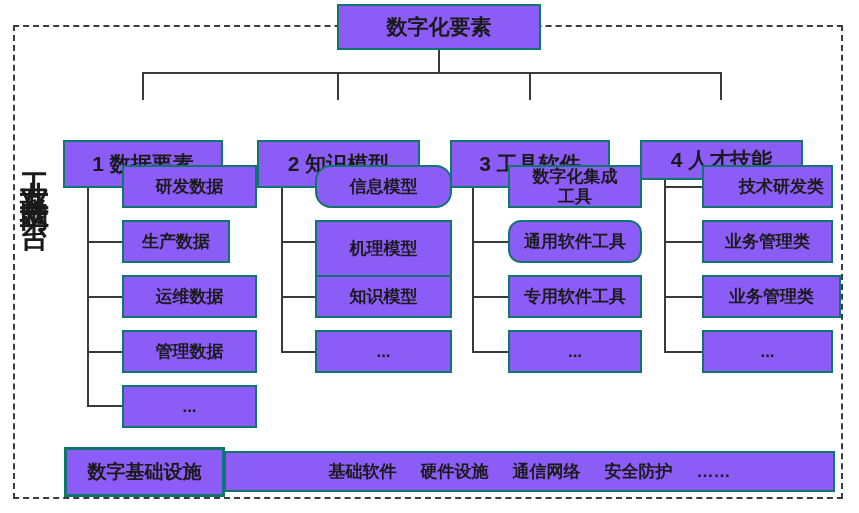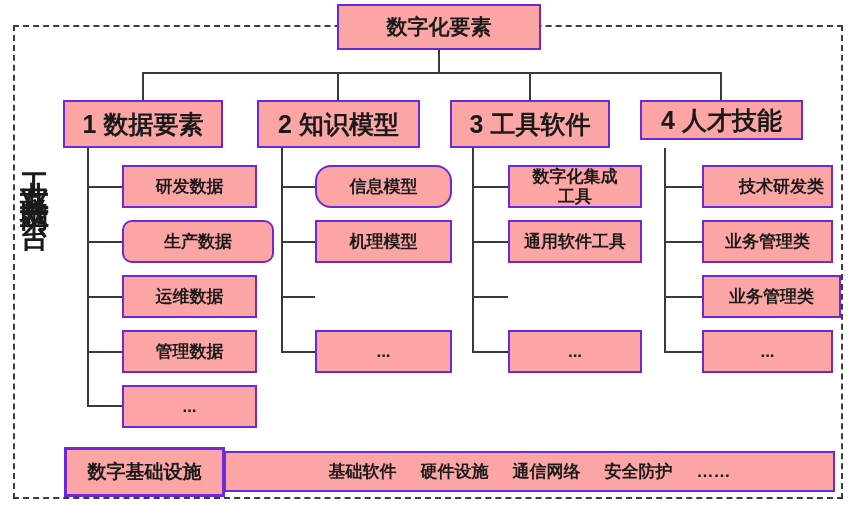--- a/index.html
+++ b/index.html
@@ -5,26 +5,26 @@
   html,body { margin:0; padding:0; background:#ffffff; }
   .stage {
     position:relative; width:859px; height:513px; background:#ffffff;
     font-family:"Liberation Sans", sans-serif; color:#1a1a1a; overflow:hidden;
   }
   .frame {
     position:absolute; left:13px; top:25px; width:830px; height:474px;
     border:2px dashed #3c3c3c; box-sizing:border-box; z-index:0;
   }
   .box {
-    position:absolute; box-sizing:border-box; background:#fca5a5;
-    border:2px solid #6d28d9; display:flex; align-items:center; justify-content:center;
+    position:absolute; box-sizing:border-box; background:#8b5cf6;
+    border:2px solid #0f766e; display:flex; align-items:center; justify-content:center;
     text-align:center; font-weight:bold; z-index:2;
   }
   .root-box   { font-size:21px; z-index:3; }
-  .header-box { font-size:25px; }
+  .header-box { font-size:21px;margin-top:40px; }
   .child-box  { font-size:17px; white-space:pre-line; line-height:1.12; }
   .infra-title{ font-size:19px; border-width:3px; z-index:3; }
   .infra-bar  { font-size:17px; gap:30px; }
   .infra-bar span { font-weight:bold; }
   .vlabel {
     position:absolute; left:16px; top:150px; height:276px; width:38px;
     writing-mode:vertical-rl; text-orientation:upright;
     font-size:29px; font-weight:bold; letter-spacing:8px; z-index:2;
     display:flex; align-items:center;
   }
@@ -72,32 +72,34 @@
   <div class="line" style="left:664px; top:351px; width:38px; height:2px;"></div>
 
   <div class="box root-box" style="left:337px; top:4px; width:204px; height:46px;">数字化要素</div>
 
   <div class="box header-box" style="left:63px; top:100px; width:160px; height:48px;">1 数据要素</div>
   <div class="box header-box" style="left:257px; top:100px; width:163px; height:48px;">2 知识模型</div>
   <div class="box header-box" style="left:450px; top:100px; width:160px; height:48px;">3 工具软件</div>
   <div class="box header-box" style="left:640px; top:100px; width:163px; height:40px;">4 人才技能</div>
 
   <div class="box child-box" style="left:122px; top:165px; width:135px; height:43px;">研发数据</div>
-  <div class="box child-box" style="left:122px; top:220px; width:152px; height:43px;border-radius:10px;">生产数据</div>
+  <div class="box child-box" style="left:122px; top:220px; width:108px; height:43px;">生产数据</div>
   <div class="box child-box" style="left:122px; top:275px; width:135px; height:43px;">运维数据</div>
   <div class="box child-box" style="left:122px; top:330px; width:135px; height:43px;">管理数据</div>
   <div class="box child-box" style="left:122px; top:385px; width:135px; height:43px;">...</div>
 
   <div class="box child-box" style="left:315px; top:165px; width:137px; height:43px;border-radius:16px;">信息模型</div>
-  <div class="box child-box" style="left:315px; top:220px; width:137px; height:43px;">机理模型</div>
+  <div class="box child-box" style="left:315px; top:220px; width:137px; height:58px;">机理模型</div>
+  <div class="box child-box" style="left:315px; top:275px; width:137px; height:43px;">知识模型</div>
   <div class="box child-box" style="left:315px; top:330px; width:137px; height:43px;">...</div>
 
   <div class="box child-box" style="left:508px; top:165px; width:134px; height:43px;">数字化集成
 工具</div>
-  <div class="box child-box" style="left:508px; top:220px; width:134px; height:43px;">通用软件工具</div>
+  <div class="box child-box" style="left:508px; top:220px; width:134px; height:43px;border-radius:13px;">通用软件工具</div>
+  <div class="box child-box" style="left:508px; top:275px; width:134px; height:43px;">专用软件工具</div>
   <div class="box child-box" style="left:508px; top:330px; width:134px; height:43px;">...</div>
 
   <div class="box child-box" style="left:702px; top:165px; width:131px; height:43px;padding-left:28px;">技术研发类</div>
   <div class="box child-box" style="left:702px; top:220px; width:131px; height:43px;">业务管理类</div>
   <div class="box child-box" style="left:702px; top:275px; width:139px; height:43px;">业务管理类</div>
   <div class="box child-box" style="left:702px; top:330px; width:131px; height:43px;">...</div>
 
   <div class="box infra-bar" style="left:224px; top:451px; width:611px; height:41px;gap:24px;">
     <span>基础软件</span>
     <span>硬件设施</span>

